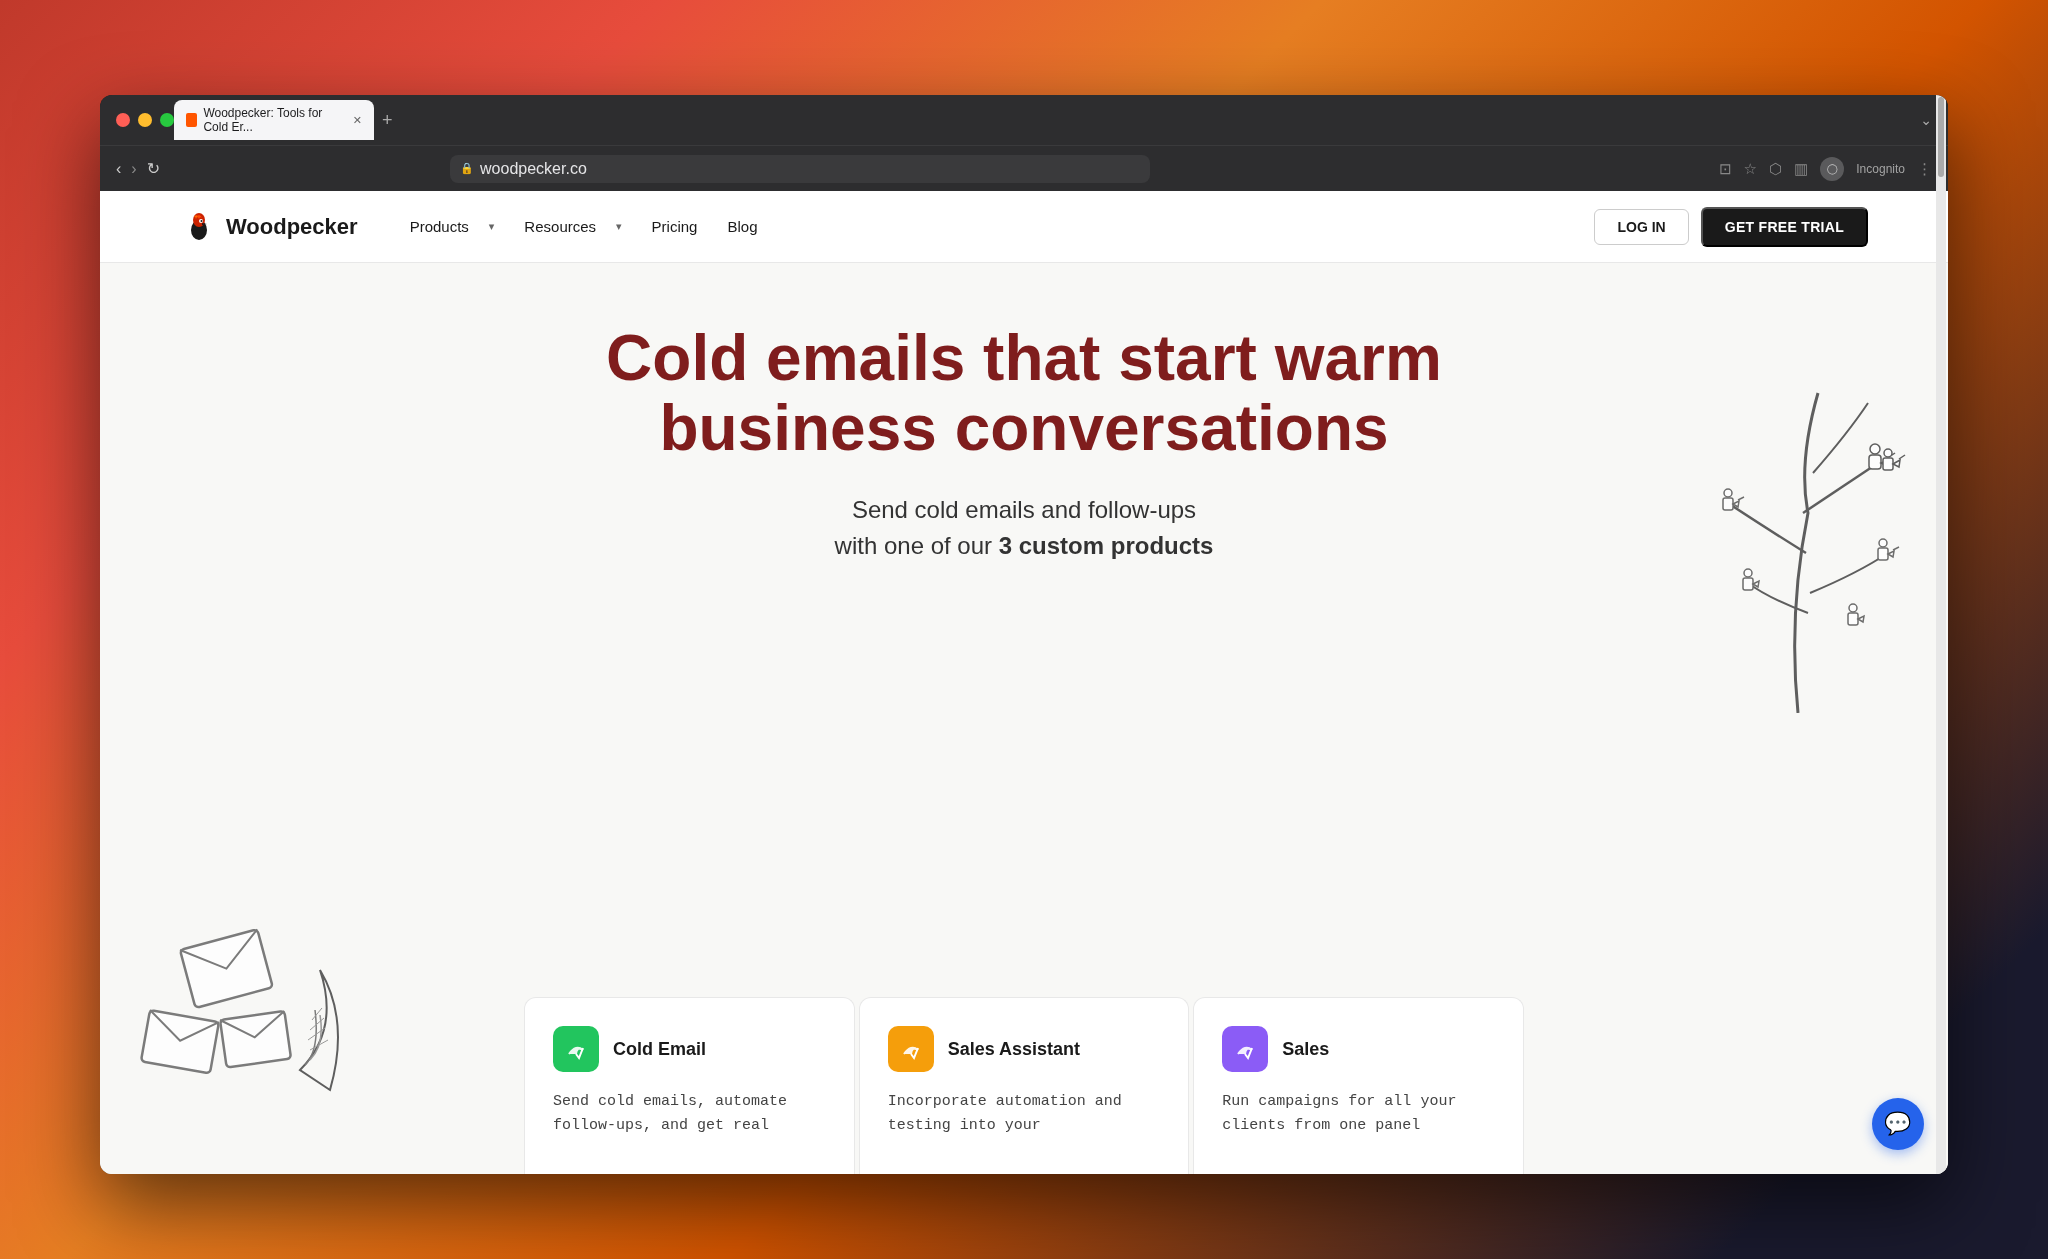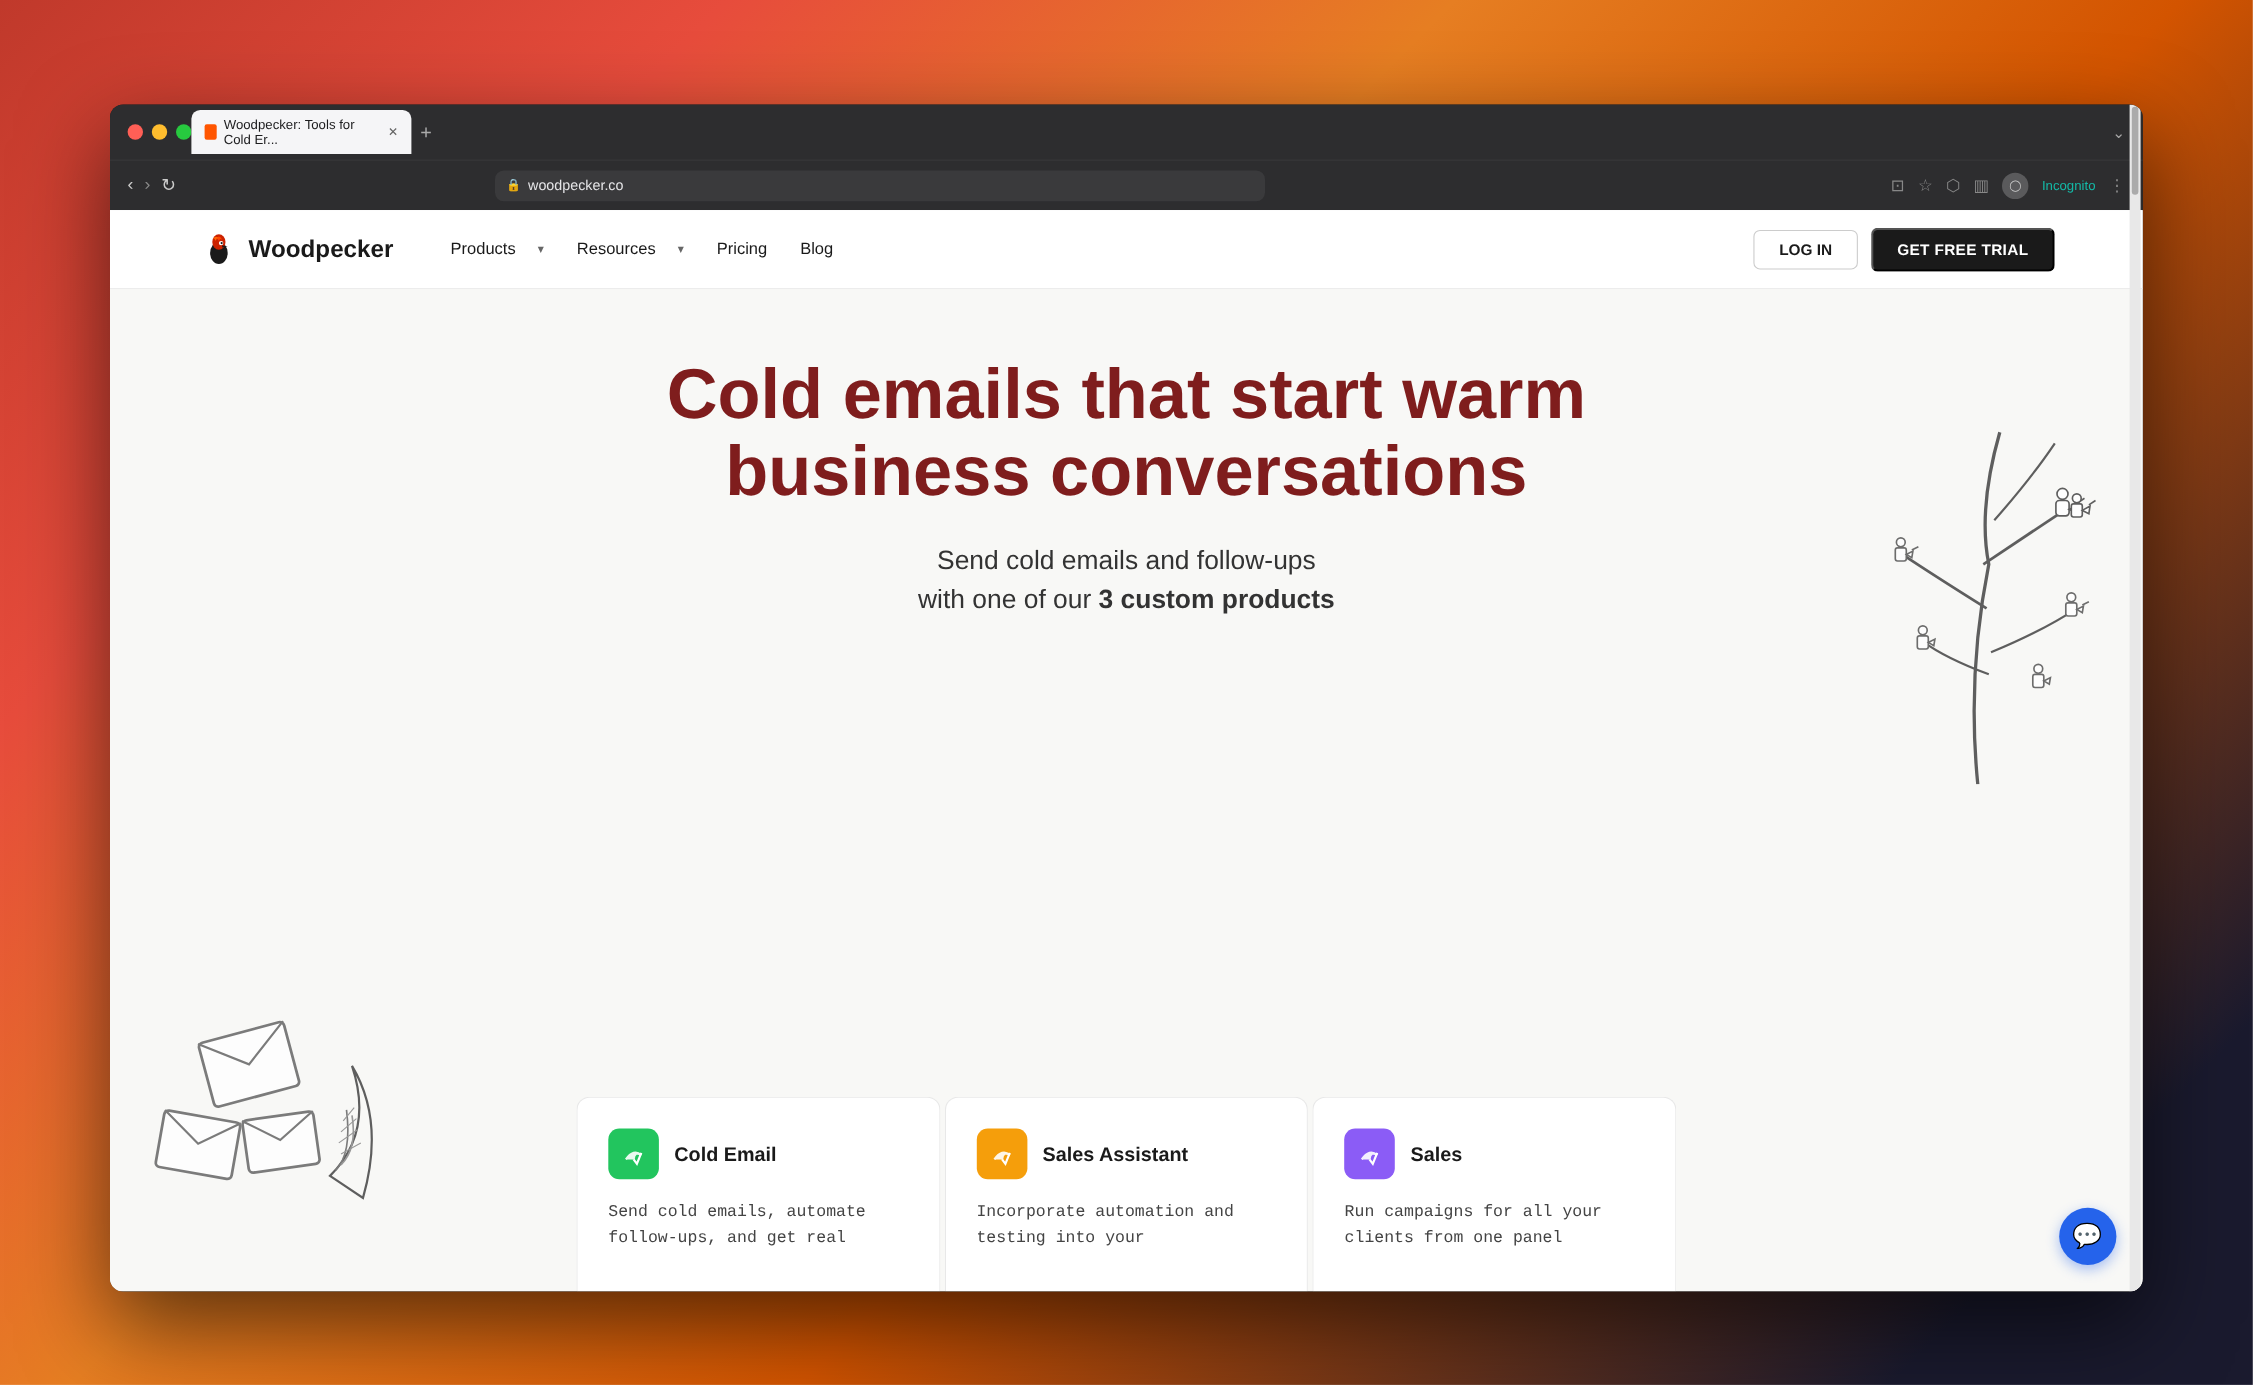--- a/index.html
+++ b/index.html
@@ -134,21 +134,21 @@
       height: 28px;
       display: flex;
       align-items: center;
       padding: 0 10px;
       gap: 6px;
       max-width: 700px;
       margin: 0 auto;
     }
 
     .lock-icon { color: #aaa; font-size: 11px; }
-    .url-text { color: #e5e5e7; font-size: 13px; }
+    .url-text { color: #e5e5e7; font-size: 16px; }
 
     .toolbar-right {
       display: flex;
       gap: 12px;
       align-items: center;
       margin-left: auto;
     }
 
     .toolbar-icon {
       color: #888;
@@ -161,21 +161,21 @@
       width: 24px;
       height: 24px;
       display: flex;
       align-items: center;
       justify-content: center;
       color: #ccc;
       font-size: 10px;
     }
 
     .incognito-label {
-      color: #14b8a6;
+      color: #a3a3a3;
       font-size: 12px;
     }
 
     
     .webpage {
       background: #f8f8f6;
       flex: 1;
       overflow: hidden;
       display: flex;
       flex-direction: column;

